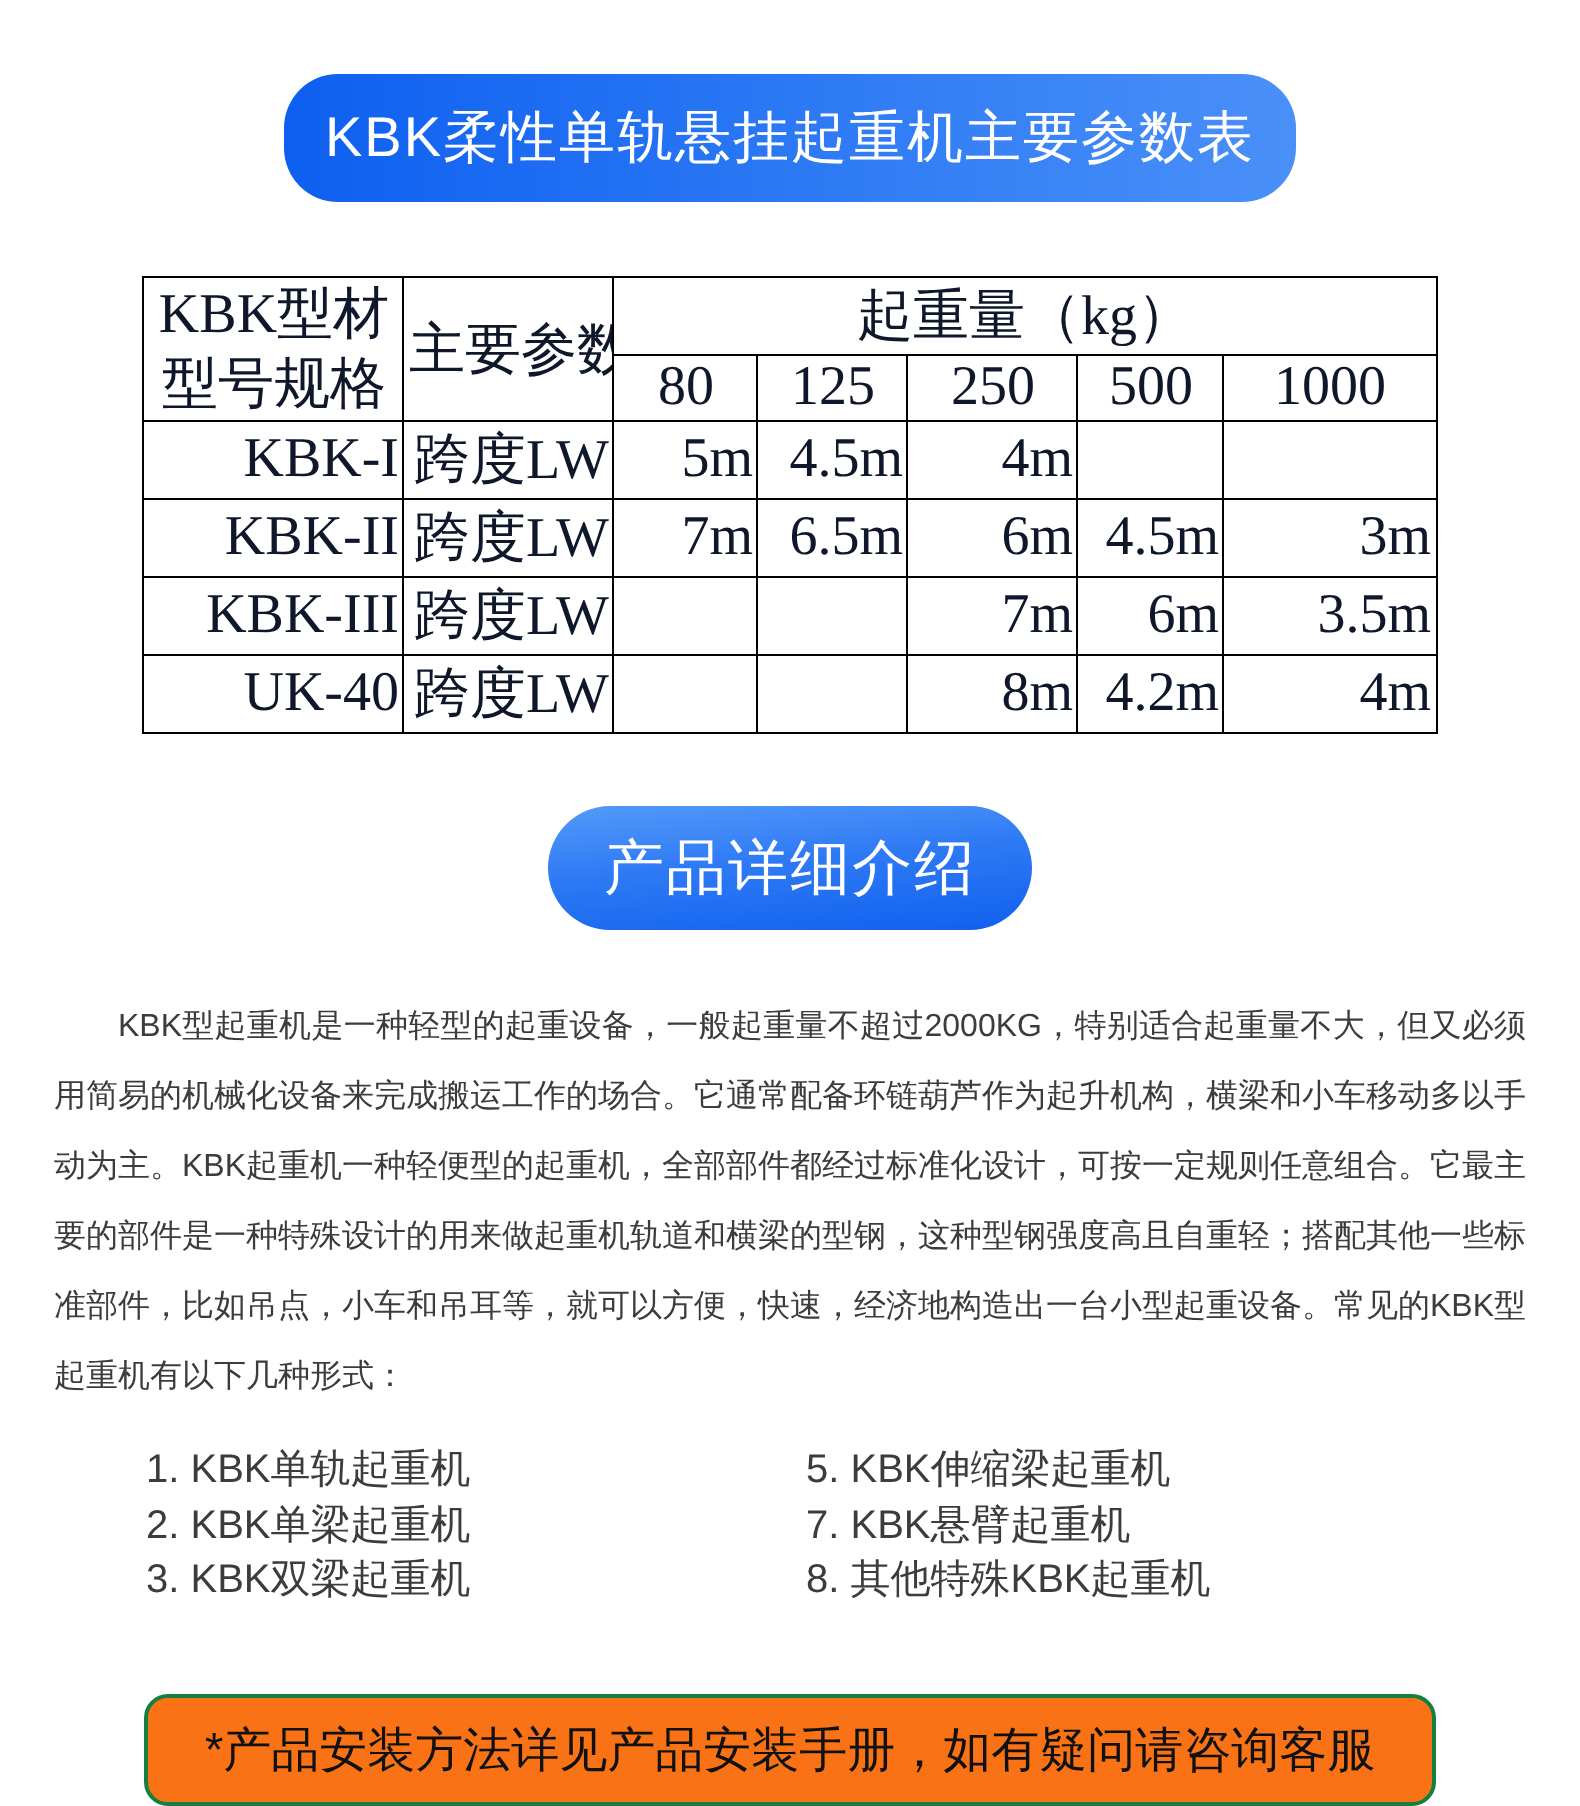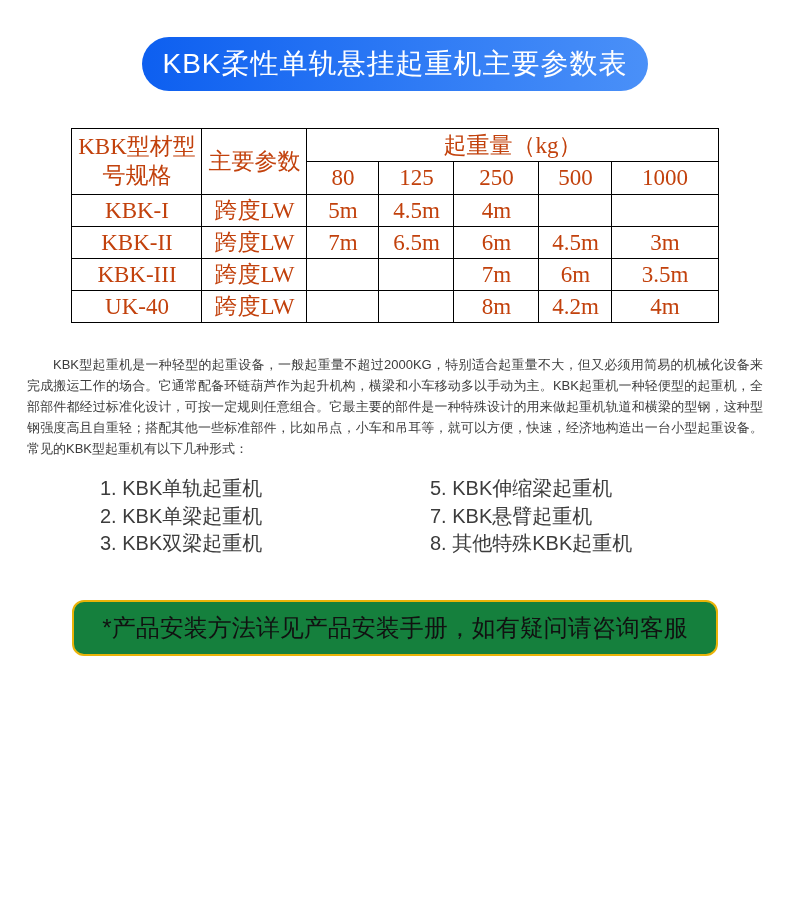--- a/index.html
+++ b/index.html
@@ -8,94 +8,94 @@
     width:790px; height:903px;
     margin:0 auto;
     font-family:"Liberation Sans","DejaVu Sans",sans-serif;
     overflow:hidden;
     position:relative;
   }
   .page { width:790px; height:903px; }
 
   
   .banner {
-    width:506px; height:54px;
+    width:506px; height:64px;
     margin:37px auto 0;
     border-radius:27px;
     background:linear-gradient(90deg,#0d5ff0 0%,#2f7bf5 55%,#4a90f8 100%);
     display:flex; align-items:center; justify-content:center;
     color:#ffffff; font-size:28px; letter-spacing:1px;
   }
 
   
   table.spec-table {
     width:646px;
     margin:37px auto 0;
     border-collapse:collapse;
     table-layout:fixed;
     font-family:"Liberation Serif","DejaVu Serif",serif;
-    color:#c2410c;
-    font-size:23px;
+    color:#0f172a;
+    font-size:28px;
     text-align:center;
   }
   table.spec-table td {
     border:1.5px solid #000;
     padding:0 2px;
     vertical-align:middle;
     overflow:hidden;
     white-space:nowrap;
   }
   table.spec-table td.model-h { white-space:normal; line-height:1.25; }
   tr.h1 td  { height:33px; }
   tr.h2 td  { height:33px; }
-  tr.data td{ height:29px; }
+  tr.data td{ height:29px;text-align:right; }
 
   
   .section-btn {
     width:242px; height:62px;
     margin:36px auto 0;
     border:none;
     border-radius:31px;
     background:linear-gradient(175deg,#549af9 0%,#2e7af5 45%,#1160ee 100%);
     display:flex; align-items:center; justify-content:center;
     color:#ffffff; font-size:30px; letter-spacing:1px;
     cursor:pointer;
     font-family:"Liberation Sans","DejaVu Sans",sans-serif;
   }
 
   
   .intro {
     width:736px;
     margin:31px auto 0;
-    font-size:13px;
-    line-height:21px;
+    font-size:16px;
+    line-height:35px;
     color:#3c3c3c;
     text-indent:2em;
     text-align:justify;
   }
 
   
   .type-list {
     display:flex;
     padding-left:73px;
     margin-top:16px;
     color:#3c3c3c;
     font-size:20px;
   }
   .type-list ul { list-style:none; }
-  .type-list .col-left  { width:330px;margin-left:27px; }
+  .type-list .col-left  { width:330px; }
   .type-list li { line-height:27.5px; height:27.5px; white-space:nowrap; }
 
   
   .note-box {
     width:646px; height:56px;
     margin:42px auto 0;
-    border:2px solid #eab308;
+    border:2px solid #15803d;
     border-radius:12px;
-    background:#15803d;
+    background:#f97316;
     display:flex; align-items:center; justify-content:center;
     font-size:24px; font-weight:500; color:#111;
     white-space:nowrap;
   }
 </style>
 </head>
 <body>
 
 <div class="page">
 
@@ -158,20 +158,23 @@
         <td>跨度LW</td>
         <td></td>
         <td></td>
         <td>8m</td>
         <td>4.2m</td>
         <td>4m</td>
       </tr>
     </tbody>
   </table>
 
+  <button class="section-btn">
+    <span>产品详细介绍</span>
+  </button>
 
   <p class="intro">KBK型起重机是一种轻型的起重设备，一般起重量不超过2000KG，特别适合起重量不大，但又必须用简易的机械化设备来完成搬运工作的场合。它通常配备环链葫芦作为起升机构，横梁和小车移动多以手动为主。KBK起重机一种轻便型的起重机，全部部件都经过标准化设计，可按一定规则任意组合。它最主要的部件是一种特殊设计的用来做起重机轨道和横梁的型钢，这种型钢强度高且自重轻；搭配其他一些标准部件，比如吊点，小车和吊耳等，就可以方便，快速，经济地构造出一台小型起重设备。常见的KBK型起重机有以下几种形式：</p>
 
   <div class="type-list">
     <ul class="col-left">
       <li>1. KBK单轨起重机</li>
       <li>2. KBK单梁起重机</li>
       <li>3. KBK双梁起重机</li>
     </ul>
     <ul class="col-right">

